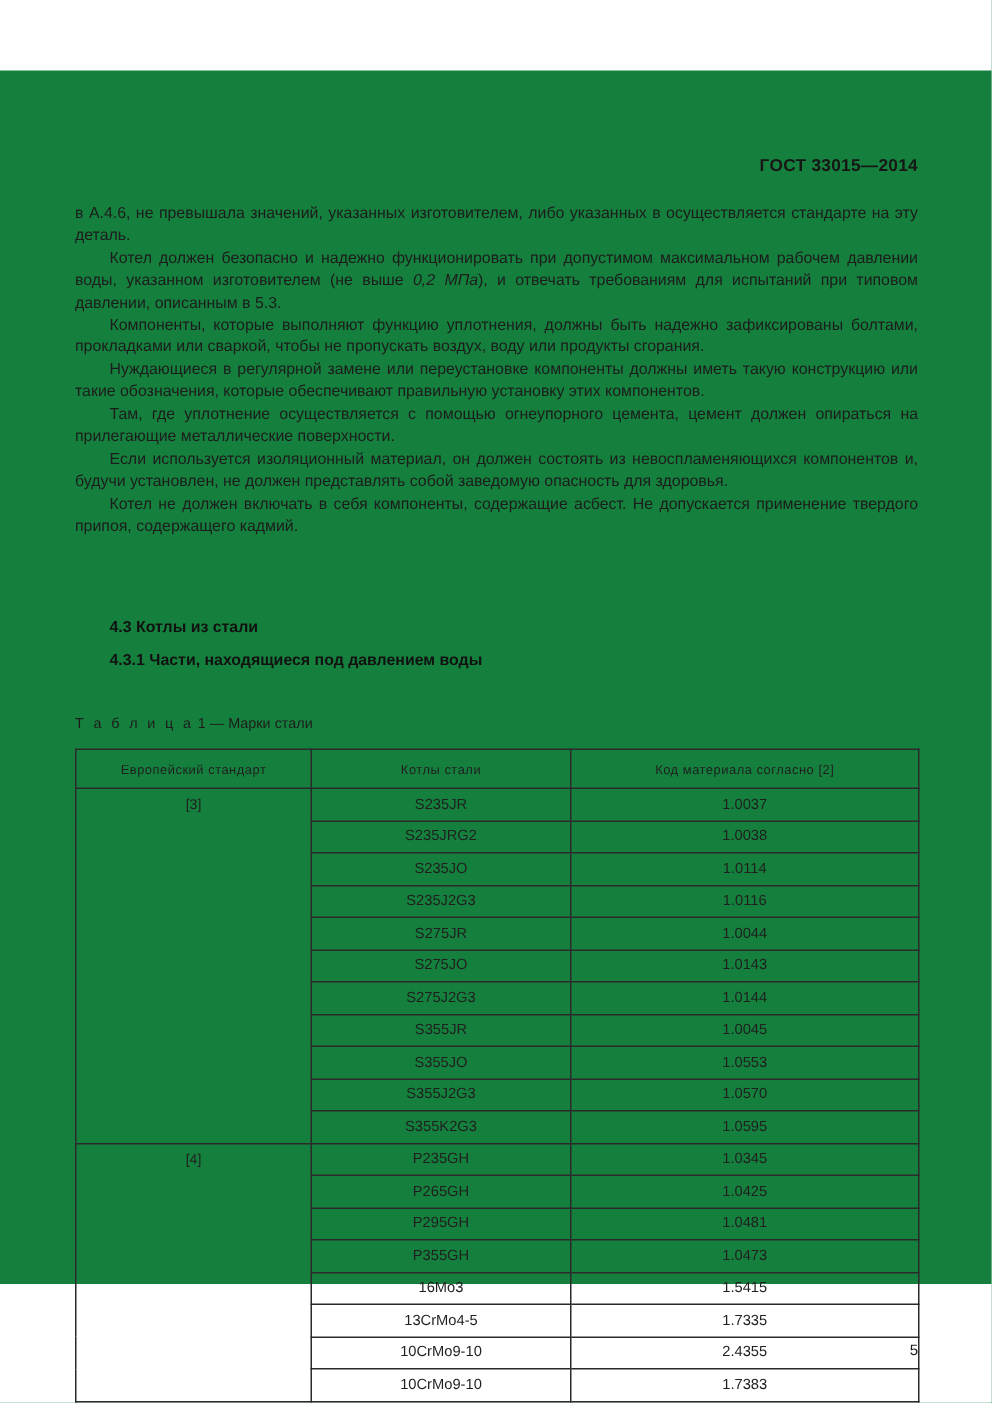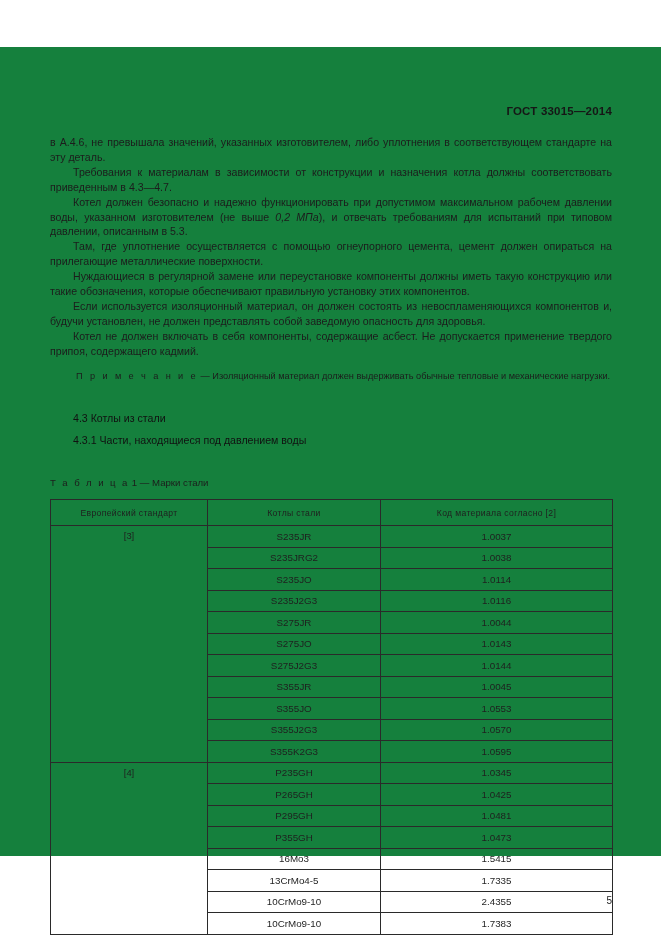--- a/index.html
+++ b/index.html
@@ -67,21 +67,21 @@
   }
   .ital {
     font-style: italic;
   }
   
   h3.sec {
     margin: 0;
     position: absolute;
     left: 73px;
     font-size: 10.6px;
-    font-weight: normal;
+    font-weight: bold;
     color: #111;
   }
   #sec-43 { top: 365px; }
   #sec-431 { top: 387px; }
   .after-head {
     position: absolute;
     left: 50px;
     top: 403px;
     width: 562px;
     font-size: 10.6px;
@@ -151,28 +151,27 @@
   }
 </style>
 </head>
 <body>
 
 <div class="page">
 
   <div class="doc-header">ГОСТ 33015—2014</div>
 
   <div class="body-block">
-    <p class="para cont">в А.4.6, не превышала значений, указанных изготовителем, либо уплотнения в соответствующем стандарте на эту деталь.</p>
-    <p class="para">Требования к материалам в зависимости от конструкции и назначения котла должны соответствовать приведенным в 4.3—4.7.</p>
+    <p class="para cont">в А.4.6, не превышала значений, указанных изготовителем, либо указанных в осуществляется стандарте на эту деталь.</p>
     <p class="para"><span>Котел должен безопасно и надежно функционировать при допустимом максимальном рабочем давлении воды, указанном изготовителем (не выше </span><span class="ital">0,2 МПа</span><span>), и отвечать требованиям для испытаний при типовом давлении, описанным в 5.3.</span></p>
+    <p class="para">Компоненты, которые выполняют функцию уплотнения, должны быть надежно зафиксированы болтами, прокладками или сваркой, чтобы не пропускать воздух, воду или продукты сгорания.</p>
+    <p class="para">Нуждающиеся в регулярной замене или переустановке компоненты должны иметь такую конструкцию или такие обозначения, которые обеспечивают правильную установку этих компонентов.</p>
     <p class="para">Там, где уплотнение осуществляется с помощью огнеупорного цемента, цемент должен опираться на прилегающие металлические поверхности.</p>
-    <p class="para">Нуждающиеся в регулярной замене или переустановке компоненты должны иметь такую конструкцию или такие обозначения, которые обеспечивают правильную установку этих компонентов.</p>
     <p class="para">Если используется изоляционный материал, он должен состоять из невоспламеняющихся компонентов и, будучи установлен, не должен представлять собой заведомую опасность для здоровья.</p>
     <p class="para">Котел не должен включать в себя компоненты, содержащие асбест. Не допускается применение твердого припоя, содержащего кадмий.</p>
-    <p class="note"><span class="sp">П р и м е ч а н и е</span><span> — </span><span>Изоляционный материал должен выдерживать обычные тепловые и механические нагрузки.</span></p>
   </div>
 
   <h3 class="sec" id="sec-43">4.3 Котлы из стали</h3>
 
   <h3 class="sec" id="sec-431">4.3.1 Части, находящиеся под давлением воды</h3>
 
 
   <div class="tbl-caption"><span class="sp2">Т а б л и ц а</span><span> 1 </span><span>— Марки стали</span></div>
 
   <div class="tbl-wrap">

